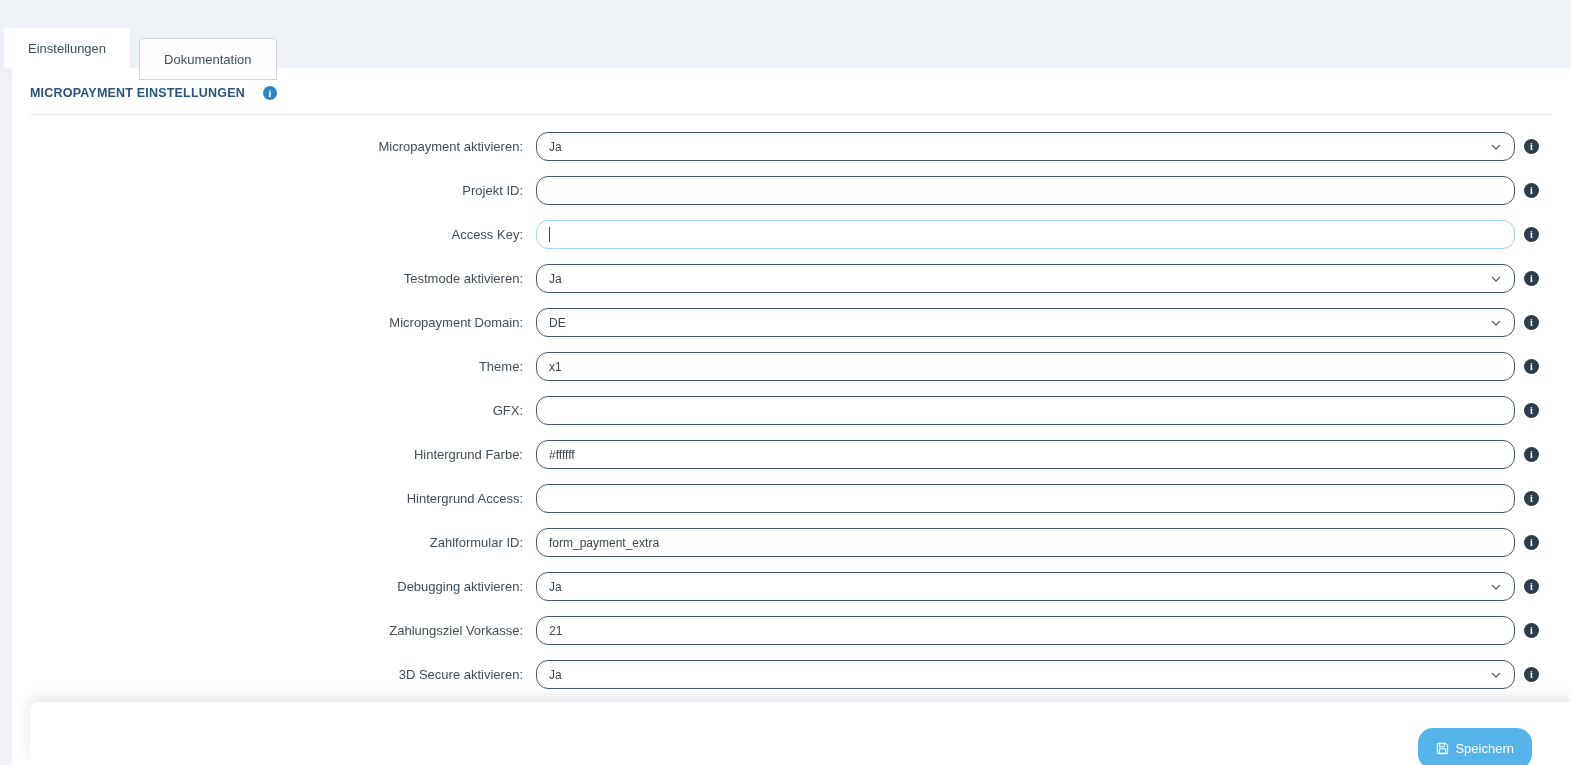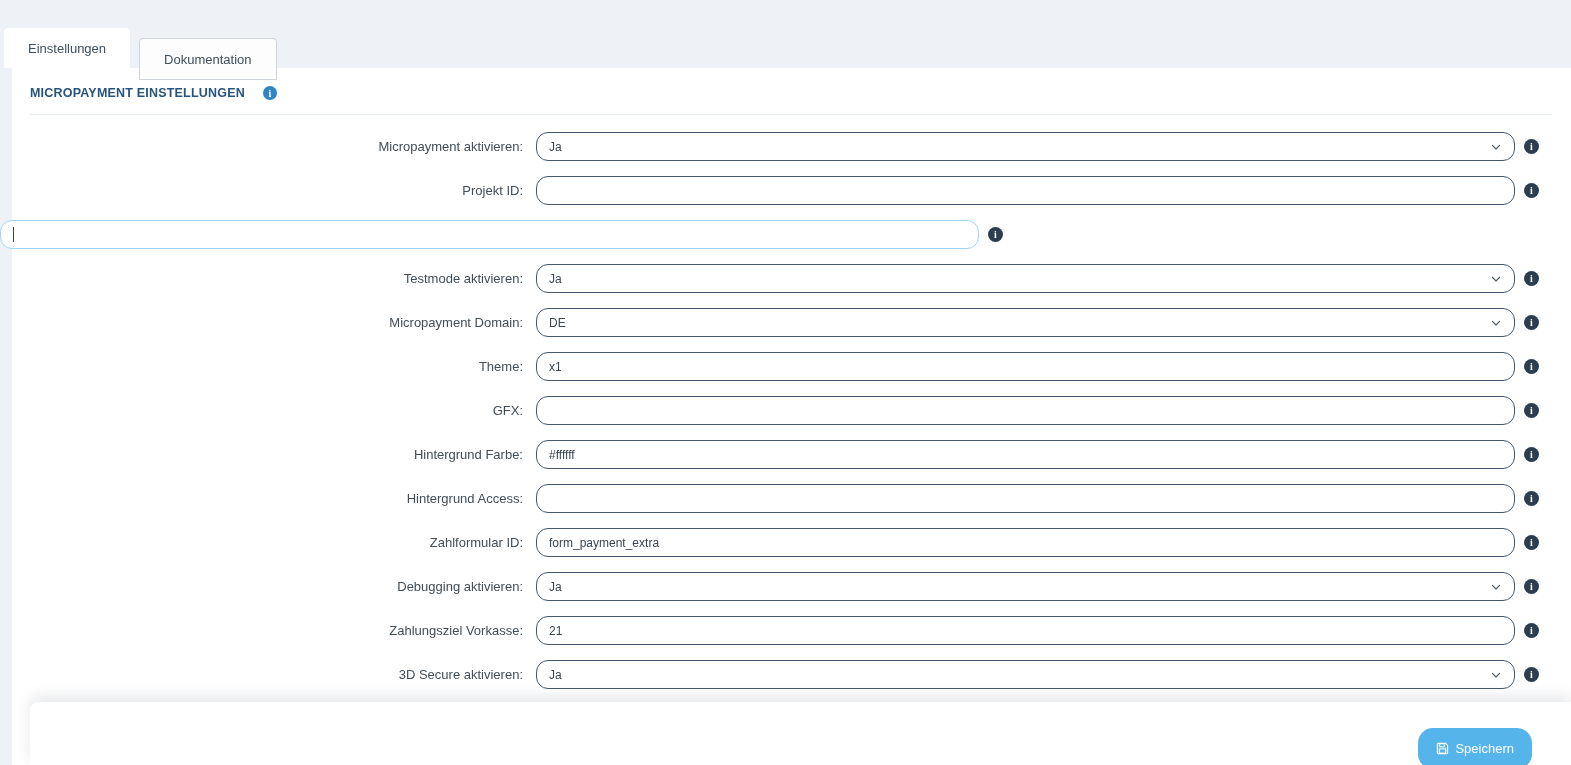--- a/index.html
+++ b/index.html
@@ -151,20 +151,21 @@
     <div class="form-row">
       <label class="row-label">Projekt ID:</label>
       <div class="field-box">
         <span class="field-value"></span>
 
       </div>
       <span class="row-info">i</span>
     </div>
 
     <div class="form-row">
+      <label class="row-label">Access Key:</label>
       <div class="field-box focused">
         <span class="field-value"></span>
         <span class="caret-blink" style="display: inline-block;"></span>
 
       </div>
       <span class="row-info">i</span>
     </div>
 
     <div class="form-row">
       <label class="row-label">Testmode aktivieren:</label>

